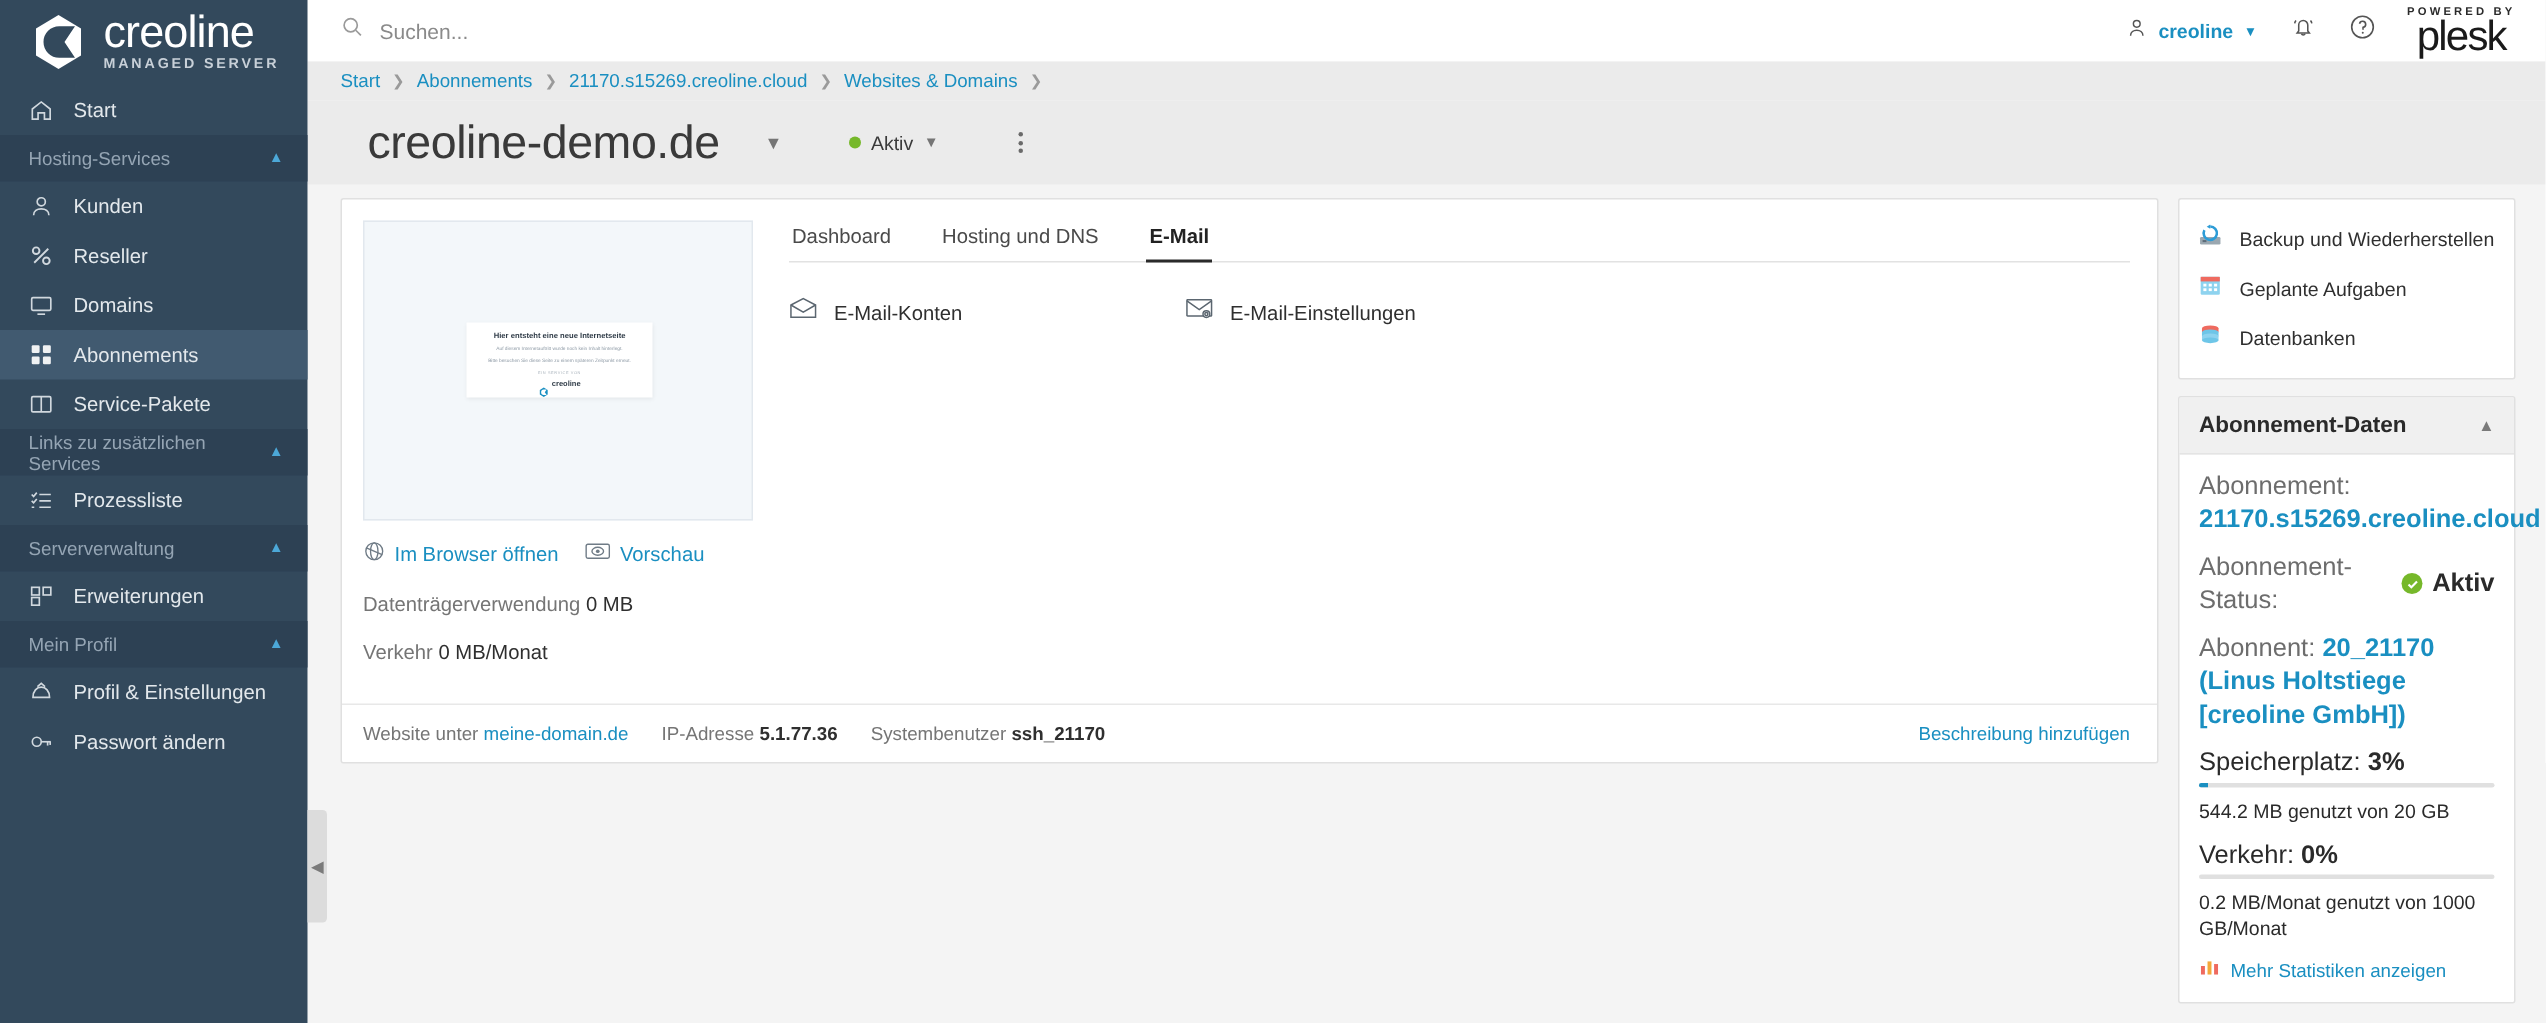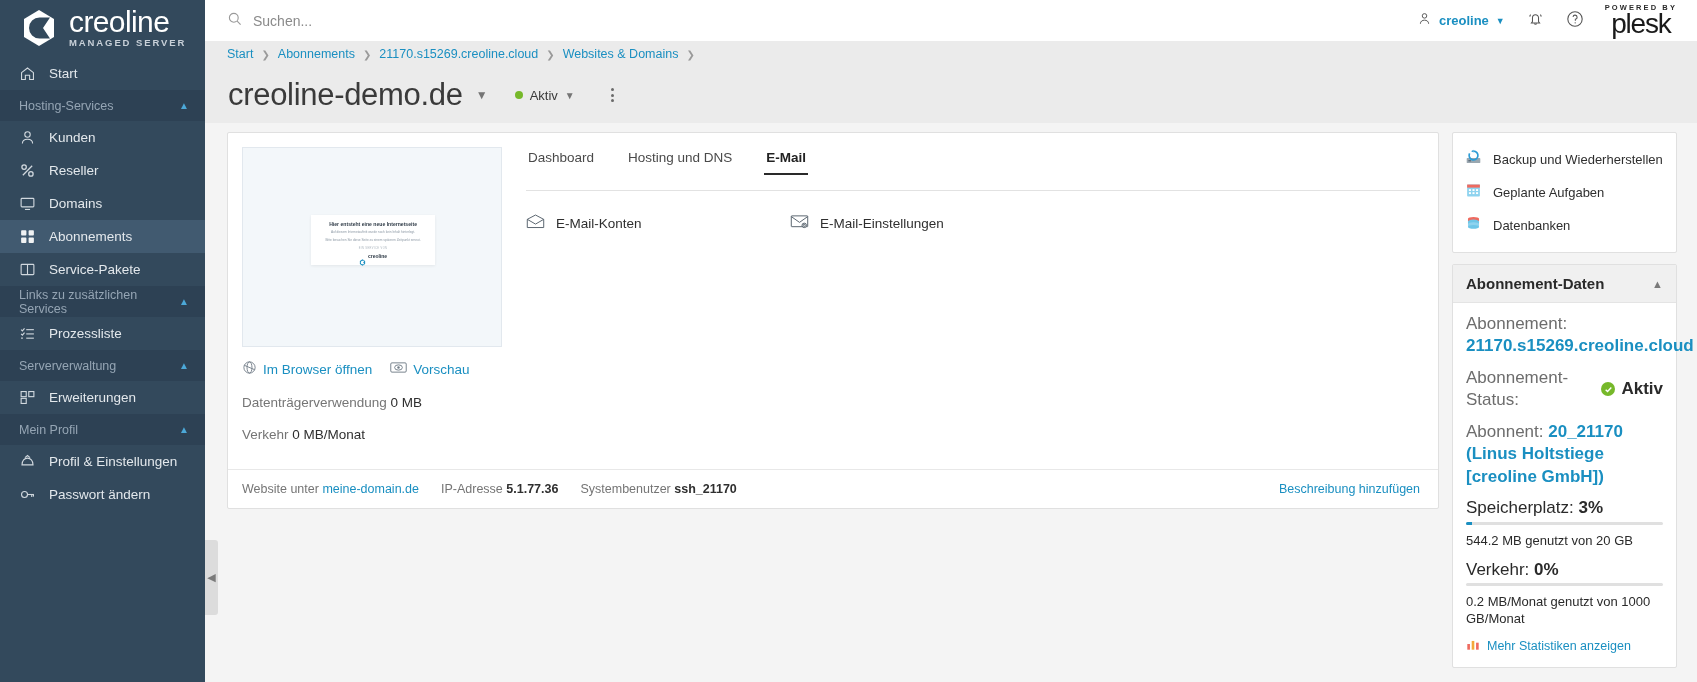--- a/index.html
+++ b/index.html
@@ -78,21 +78,21 @@
   .crumbbar {
     background: #ebebeb; height: 26px; flex: 0 0 26px;
     display: flex; align-items: center; padding-left: 22px; gap: 8px;
   }
   .crumb { color: #1a8fc1; font-size: 12.5px; text-decoration: none; cursor: pointer; }
   .crumb-sep { color: #9a9a9a; font-size: 10px; }
 
   
   .titlebar {
     background: #ebebeb; flex: 0 0 56px; display: flex; align-items: center;
-    padding-left: 23px; gap: 13px;
+    padding-left: 40px; gap: 30px;
   }
   .page-title { font-size: 31px; color: #3a3a3a; font-weight: 400; letter-spacing: -0.3px; }
   .title-chev { color: #757575; font-size: 12px; cursor: pointer; }
   .status-pill { display: flex; align-items: center; gap: 7px; cursor: pointer; margin-left: 14px; }
   .dot-green { width: 8px; height: 8px; border-radius: 50%; background: #76b82a; display: inline-block; }
   .status-text { font-size: 13px; color: #3a3a3a; }
   .kebab { display: flex; flex-direction: column; gap: 2.5px; cursor: pointer; margin-left: 19px; padding: 4px; }
   .kebab i { width: 3px; height: 3px; border-radius: 50%; background: #6a6a6a; display: block; }
 
   
@@ -123,21 +123,21 @@
   .thumb-brand { display: flex; align-items: center; gap: 2px; margin-top: 2px; }
   .thumb-brand .m { width: 7px; height: 7px; }
   .thumb-brand .w { font-size: 5px; color: #2f3b47; font-weight: 700; }
 
   .thumb-links { display: flex; gap: 18px; align-items: center; margin-top: 13px; }
   .tlink { display: flex; align-items: center; gap: 6px; color: #1a8fc1; font-size: 13.5px; cursor: pointer; text-decoration: none; }
   .stat-line { margin-top: 17px; font-size: 13.5px; color: #757575; }
   .stat-line b { color: #2f2f2f; font-weight: 400; }
 
   .tabs-col { flex: 1 1 auto; min-width: 0; }
-  .tabs { display: flex; gap: 30px; border-bottom: 1px solid #e2e2e2; padding-bottom: 16px; }
+  .tabs { display: flex; gap: 30px; border-bottom: 1px solid #e2e2e2; padding-bottom: 0; }
   .tab {
     font-size: 13.5px; color: #4a4a4a; padding: 3px 2px 9px; cursor: pointer;
     position: relative;
   }
   .tab.active { color: #222; font-weight: 700; }
   .tab.active:after {
     content: ""; position: absolute; left: 0; right: 0; bottom: -1px;
     height: 2px; background: #2a2a2a;
   }
   .tools-grid { display: flex; margin-top: 23px; }

